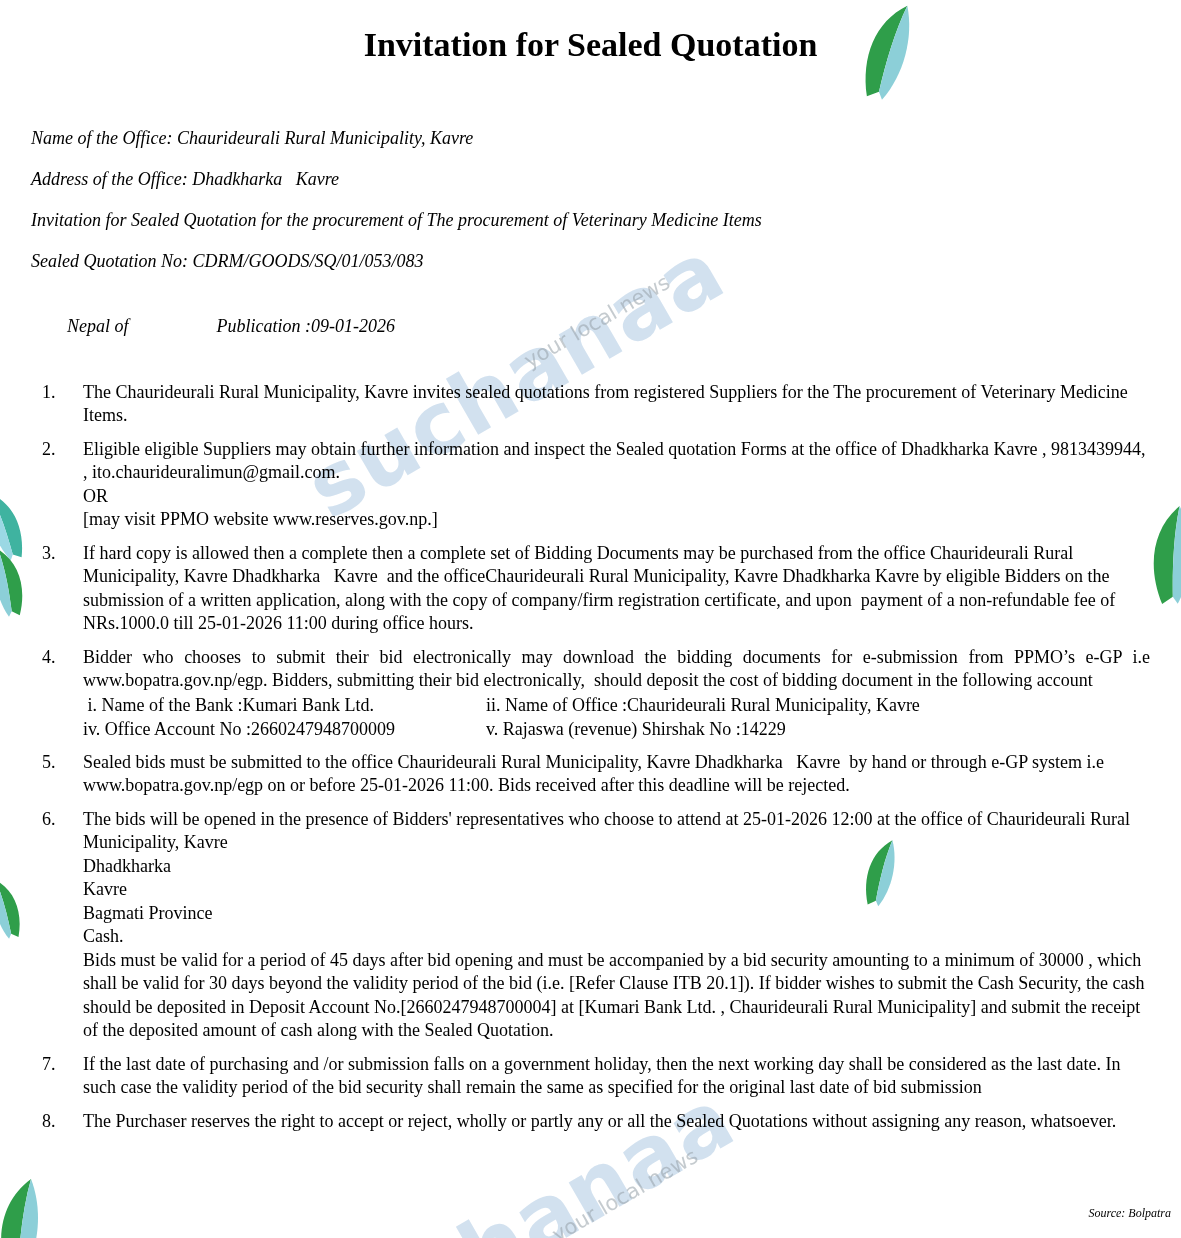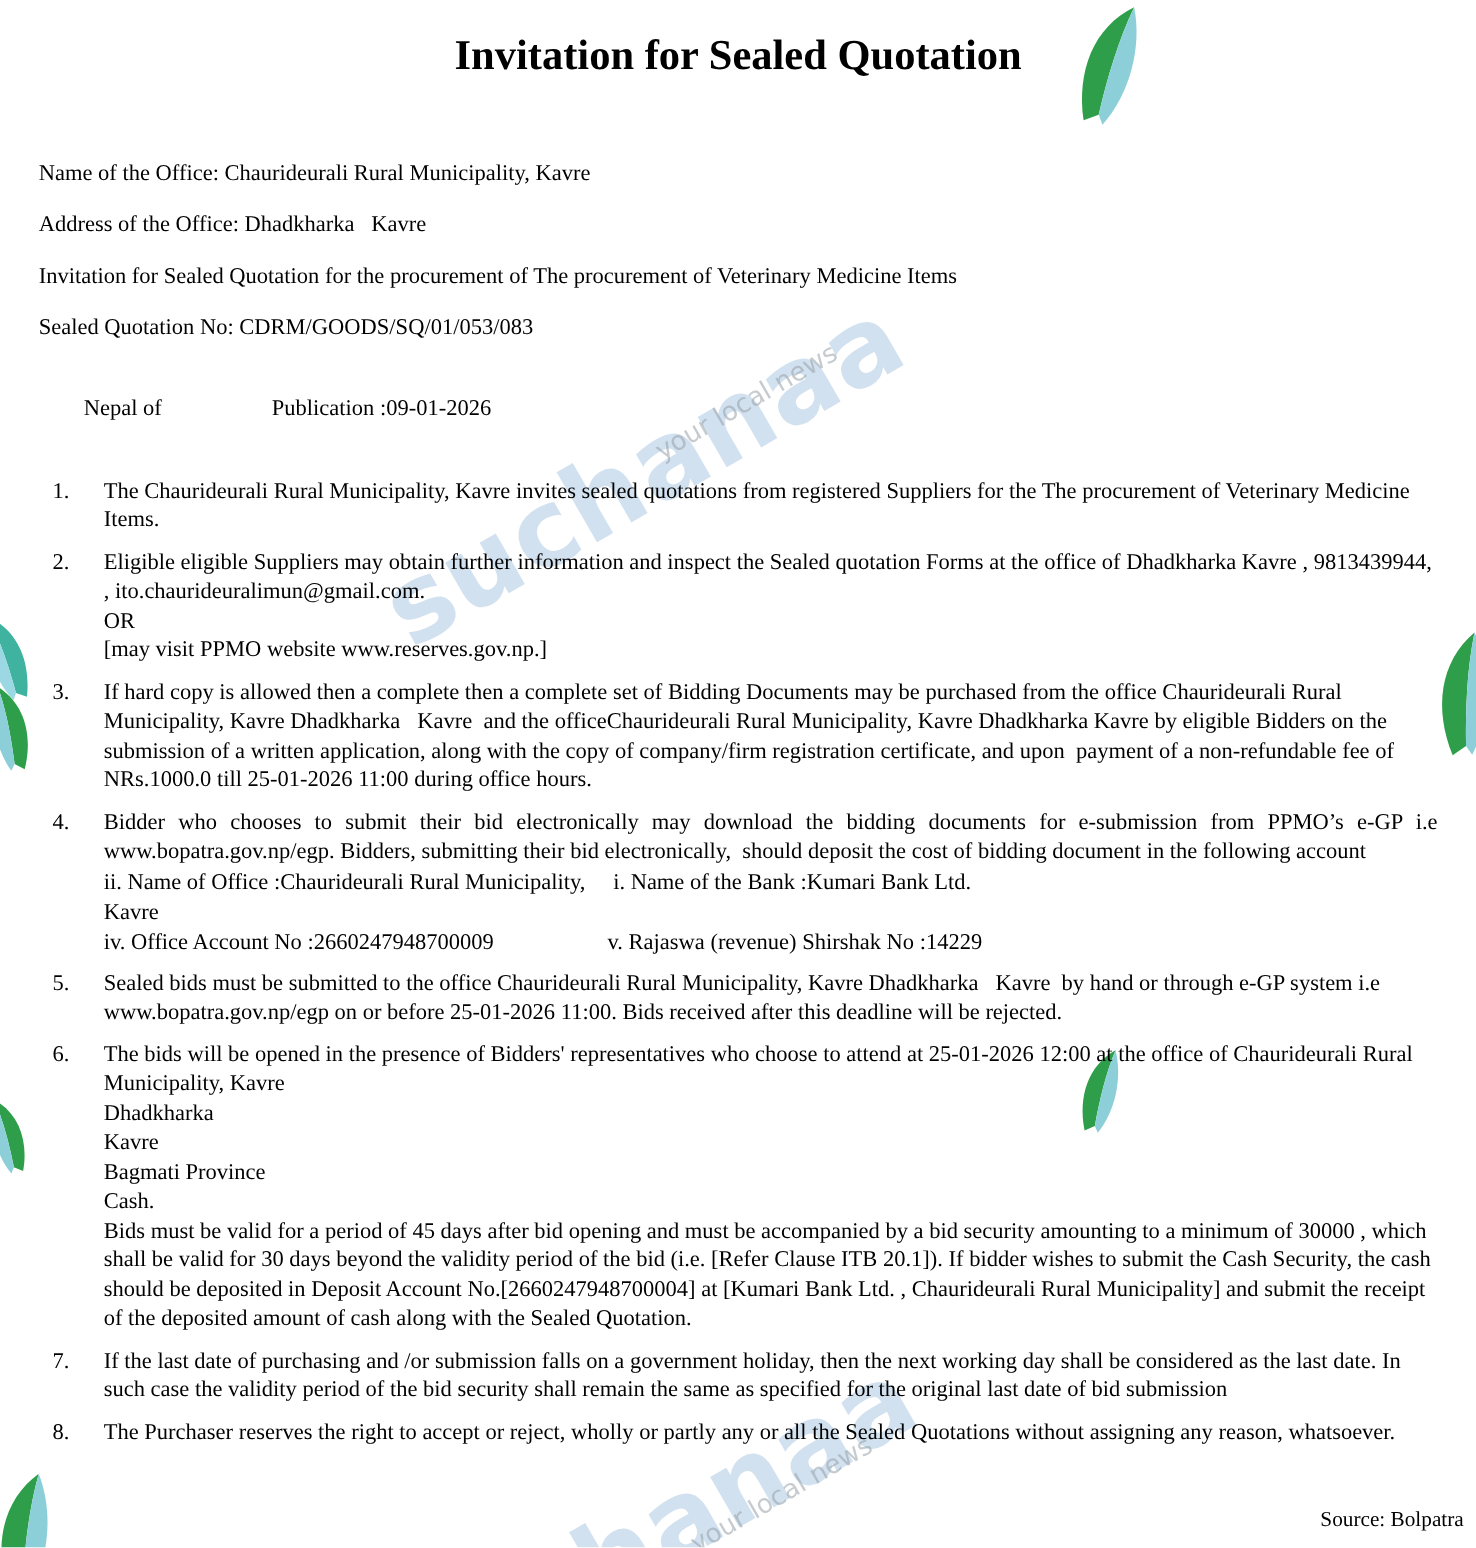--- a/index.html
+++ b/index.html
@@ -55,21 +55,21 @@
 
   .doc-title {
     margin: 24px 0 0 0;
     text-align: center;
     font-size: 34px;
     line-height: 41px;
     font-weight: bold;
     white-space: pre-wrap;
   }
 
-  .doc-header { margin: 62px 31px 0 31px; }
+  .doc-header { margin: 62px 31px 0 31px; font-style: italic; }
   .hline {
     margin: 0 0 17.5px 0;
     font-size: 18px;
     line-height: 23.5px;
     white-space: pre-wrap;
   }
   .date-line .pub-value { margin-left: 88px; }
 
   .doc-list {
     list-style: none;
@@ -104,21 +104,22 @@
     font-size: 18px;
     line-height: 24px;
     white-space: pre-wrap;
   }
 
   .source-note {
     position: absolute;
     right: 10px;
     top: 1206px;
     z-index: 1;
-    font-size: 17px;
+    font-size: 12px;
+    font-style: italic;
     white-space: pre-wrap;
   }
 </style>
 </head>
 <body>
 
 <div class="page">
 
   <div class="watermark-layer" aria-hidden="true">
     <div class="wm-text wm-text-mid">suchanaa</div>
@@ -193,22 +194,22 @@
         <div class="body">
           <p class="para">If hard copy is allowed then a complete then a complete set of Bidding Documents may be purchased from the office Chaurideurali Rural Municipality, Kavre Dhadkharka   Kavre  and the officeChaurideurali Rural Municipality, Kavre Dhadkharka Kavre by eligible Bidders on the submission of a written application, along with the copy of company/firm registration certificate, and upon  payment of a non-refundable fee of NRs.1000.0 till 25-01-2026 11:00 during office hours.</p>
         </div>
       </li>
 
       <li class="item">
         <span class="num">4.</span>
         <div class="body">
           <p class="para justify">Bidder who chooses to submit their bid electronically may download the bidding documents for e-submission from PPMO’s e-GP i.e www.bopatra.gov.np/egp. Bidders, submitting their bid electronically,  should deposit the cost of bidding document in the following account</p>
           <div class="bank-grid">
+            <span class="cell"> i. Name of the Bank :Kumari Bank Ltd.</span>
             <span class="cell">ii. Name of Office :Chaurideurali Rural Municipality, Kavre</span>
-            <span class="cell"> i. Name of the Bank :Kumari Bank Ltd.</span>
             <span class="cell">iv. Office Account No :2660247948700009</span>
             <span class="cell">v. Rajaswa (revenue) Shirshak No :14229</span>
             <span class="cell"></span>
           </div>
         </div>
       </li>
 
       <li class="item">
         <span class="num">5.</span>
         <div class="body">

